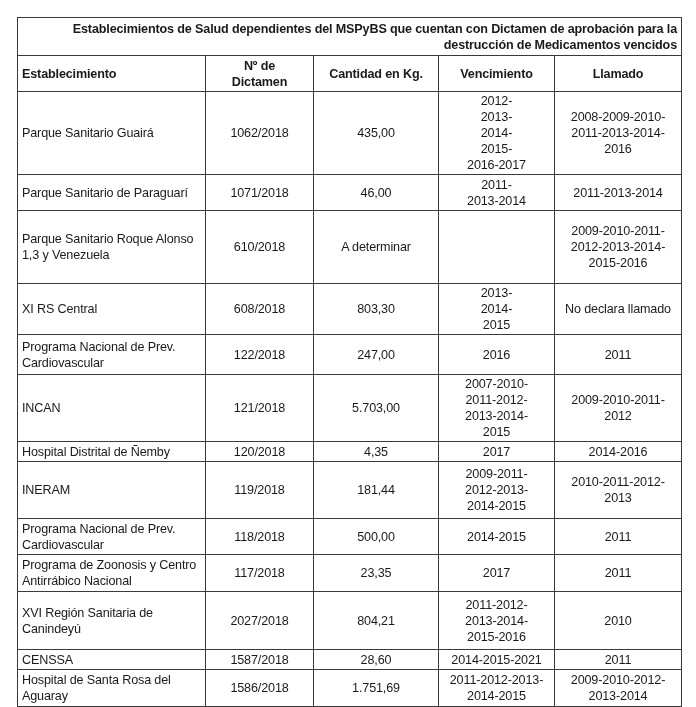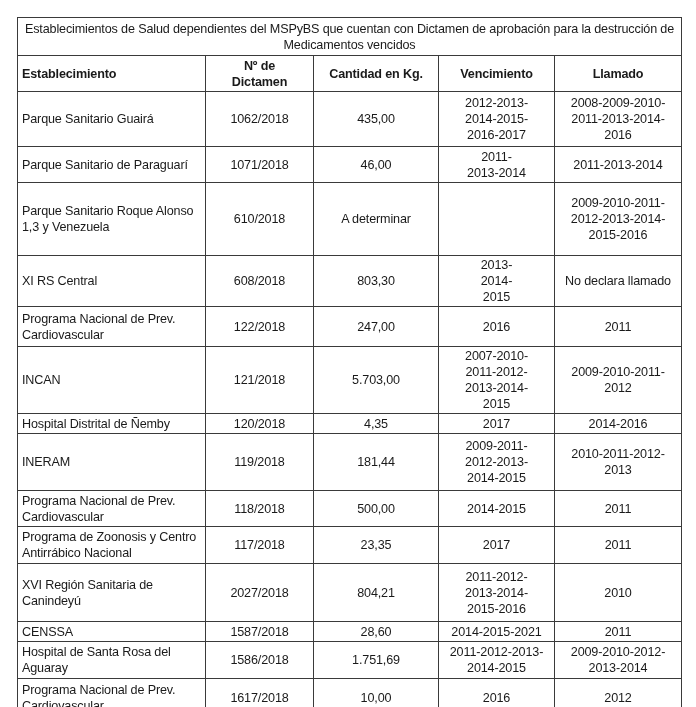--- a/index.html
+++ b/index.html
@@ -13,21 +13,21 @@
     font-size: 12.6px;
     letter-spacing: -0.15px;
   }
   table.main td, table.main th {
     border: 1.6px solid #3a3a3a;
     padding: 1px 4px;
     line-height: 16px;
     vertical-align: middle;
     overflow: hidden;
   }
-  .title-cell { font-weight: normal; text-align: center; vertical-align: top; height: 35px; padding-top: 2px; margin-top: 11px; }
+  .title-cell { font-weight: bold; text-align: right; vertical-align: top; height: 35px; padding-top: 2px; margin-top: 11px; }
   th { font-weight: bold; }
   th.c-est { text-align: left; vertical-align: top; margin-left: 16px; }
   th.c-ven, th.c-lla { vertical-align: top; }
   th.hdr { height: 33px; }
   td.est { text-align: left; vertical-align: top; }
   td.ctr { text-align: center; }
   col.c1 { width: 188px; }
   col.c2 { width: 108px; }
   col.c3 { width: 125px; }
   col.c4 { width: 116px; }
@@ -54,21 +54,21 @@
       <th class="hdr">Cantidad en Kg.</th>
       <th class="hdr c-ven">Vencimiento</th>
       <th class="hdr c-lla">Llamado</th>
     </tr>
   </thead>
   <tbody id="tbody">
       <tr style="height: 55px;">
         <td class="est">Parque Sanitario Guairá</td>
         <td class="ctr">1062/2018</td>
         <td class="ctr">435,00</td>
-        <td class="ctr" style="padding: 1px 12px;">2012-2013-2014-2015-2016-2017</td>
+        <td class="ctr" style="padding: 1px 28px;">2012-2013-2014-2015-2016-2017</td>
         <td class="ctr" style="padding: 1px 8px;">2008-2009-2010-2011-2013-2014-2016</td>
       </tr>
       <tr style="height: 36px;">
         <td class="est">Parque Sanitario de Paraguarí</td>
         <td class="ctr">1071/2018</td>
         <td class="ctr">46,00</td>
         <td class="ctr" style="padding: 1px 28px;">2011-2013-2014</td>
         <td class="ctr" style="padding: 1px 8px;">2011-2013-2014</td>
       </tr>
       <tr style="height: 56px; margin-left: 10px;">

